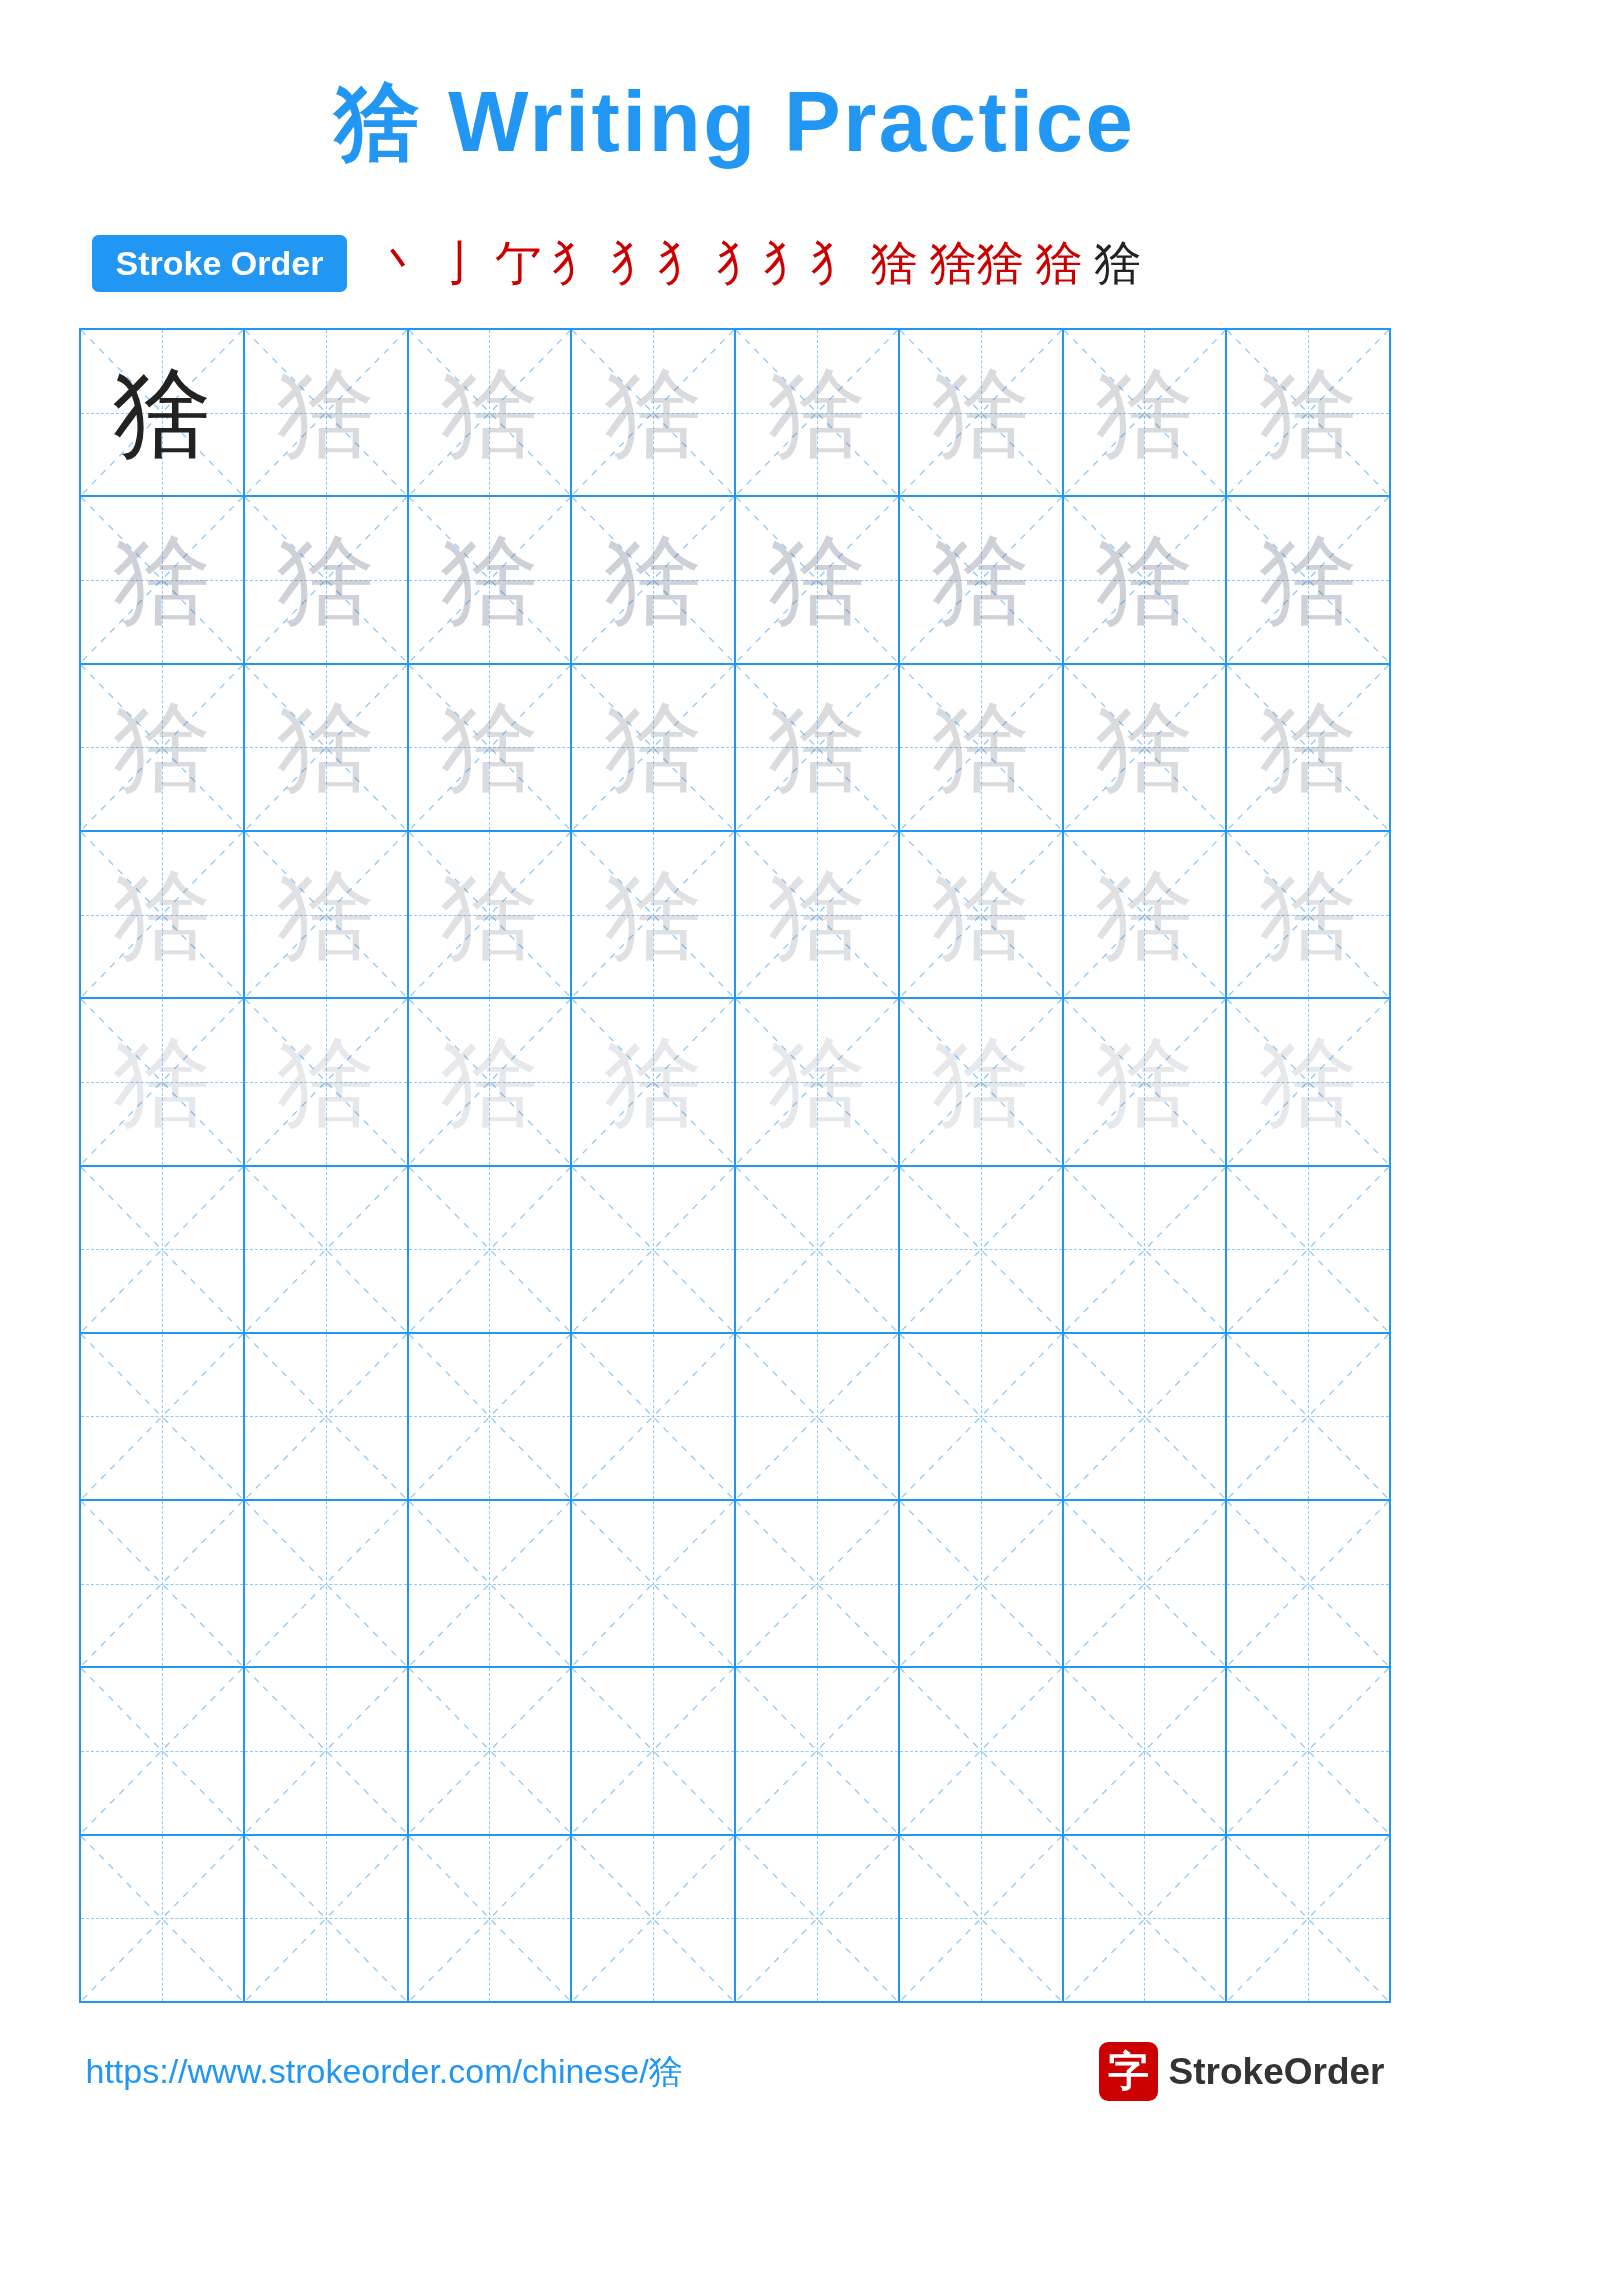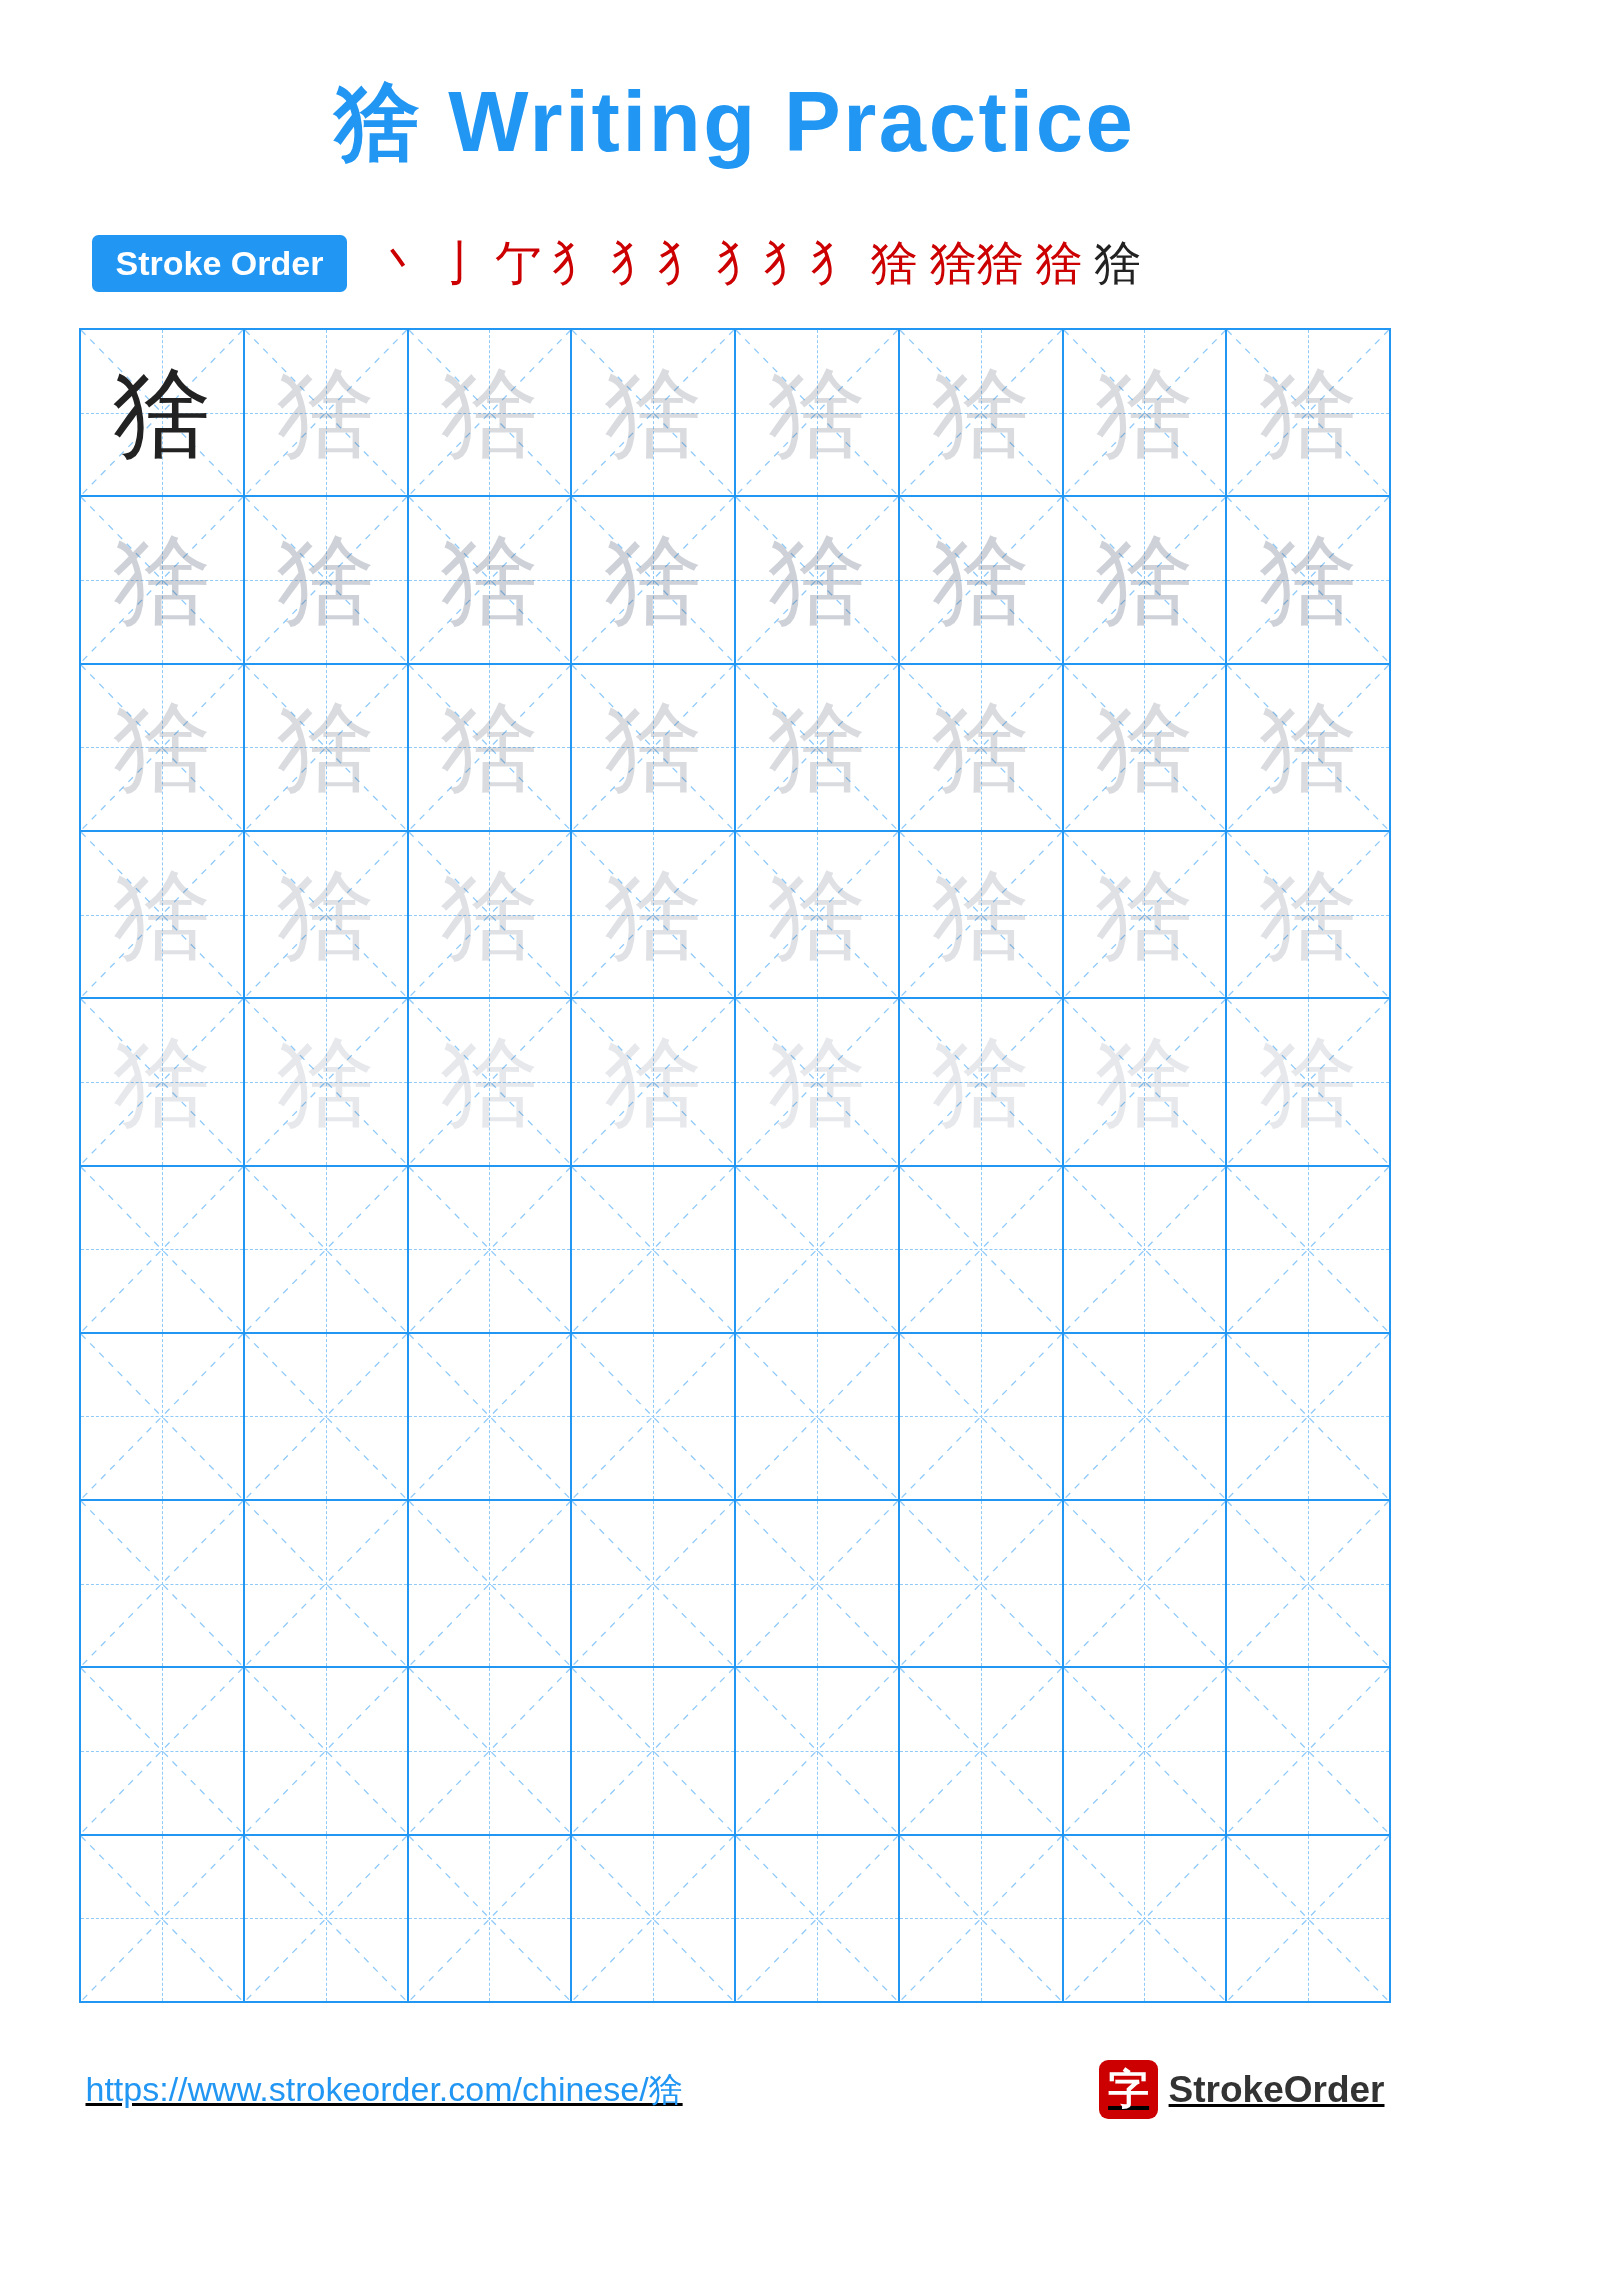--- a/index.html
+++ b/index.html
@@ -112,26 +112,25 @@
     }
 
     .char-in-cell {
       font-size: 98px;
       position: relative;
       z-index: 2;
       line-height: 1;
     }
 
     .footer {
-      margin-top: 57px;
+      margin-top: 39px;
       display: flex;
       align-items: center;
       justify-content: space-between;
       padding: 0 6.5px;
-      text-decoration: underline;
     }
 
     .footer-url {
       color: #2196F3;
       font-size: 34px;
       text-decoration: none;
     }
 
     .footer-logo {
       display: flex;

